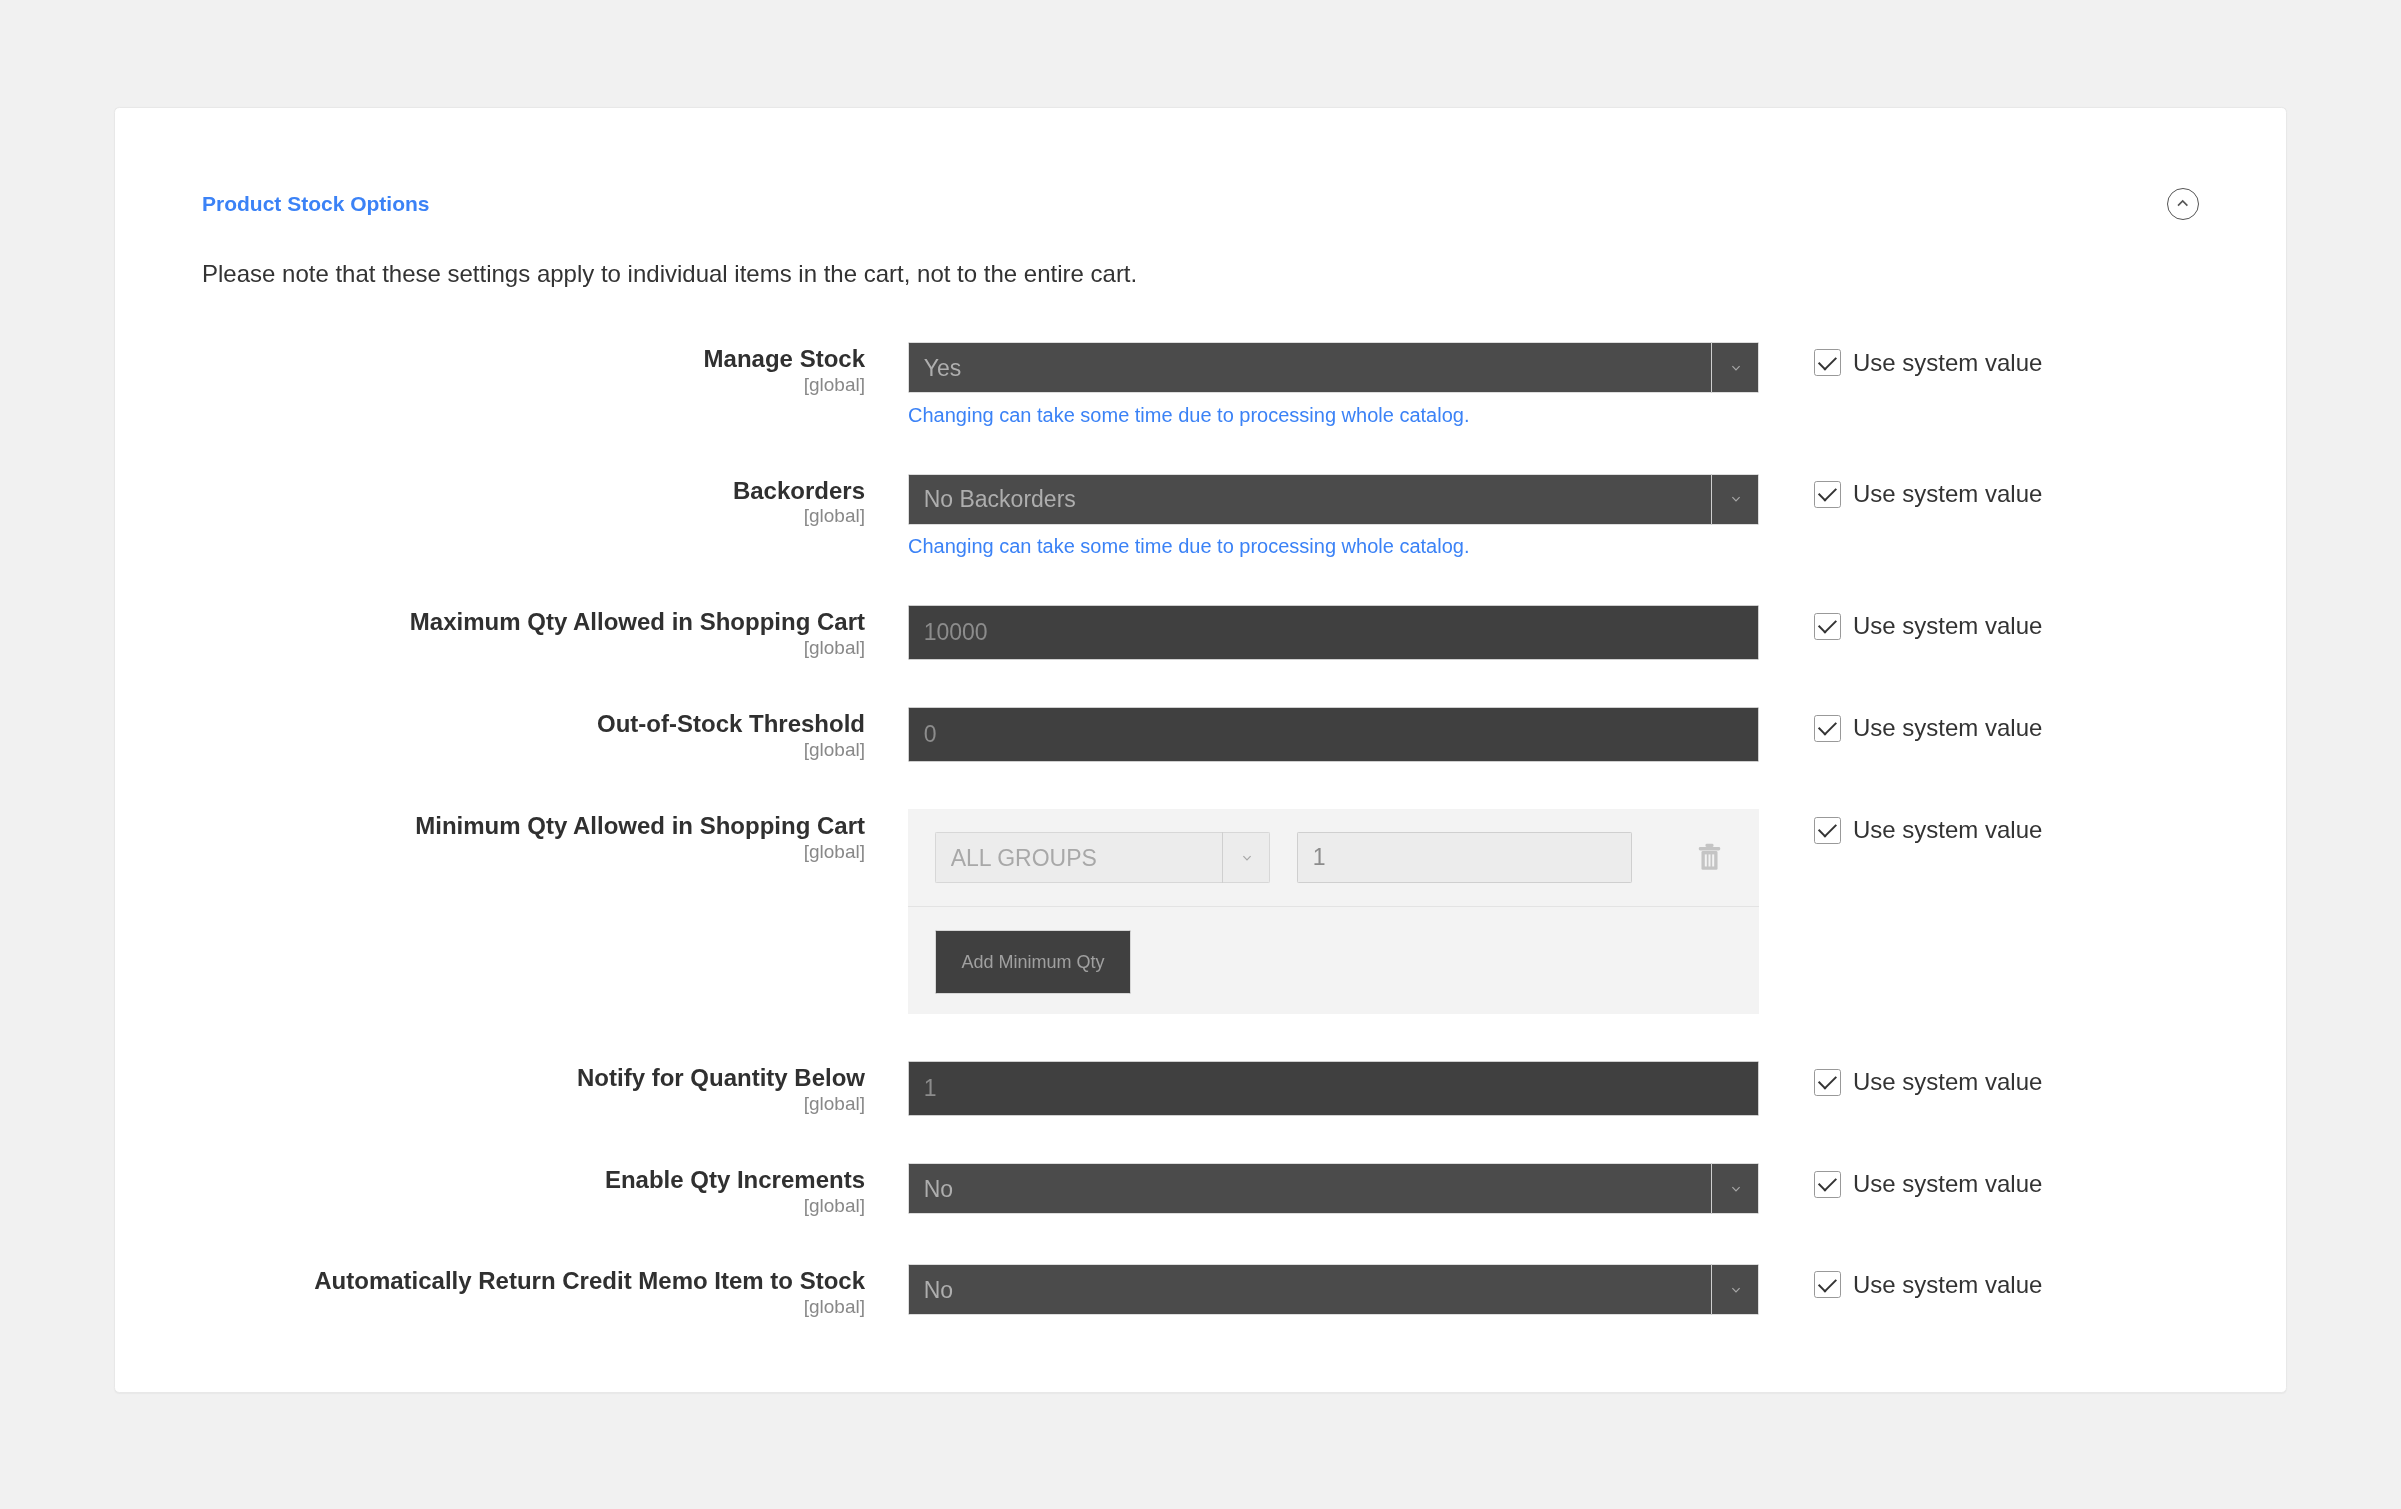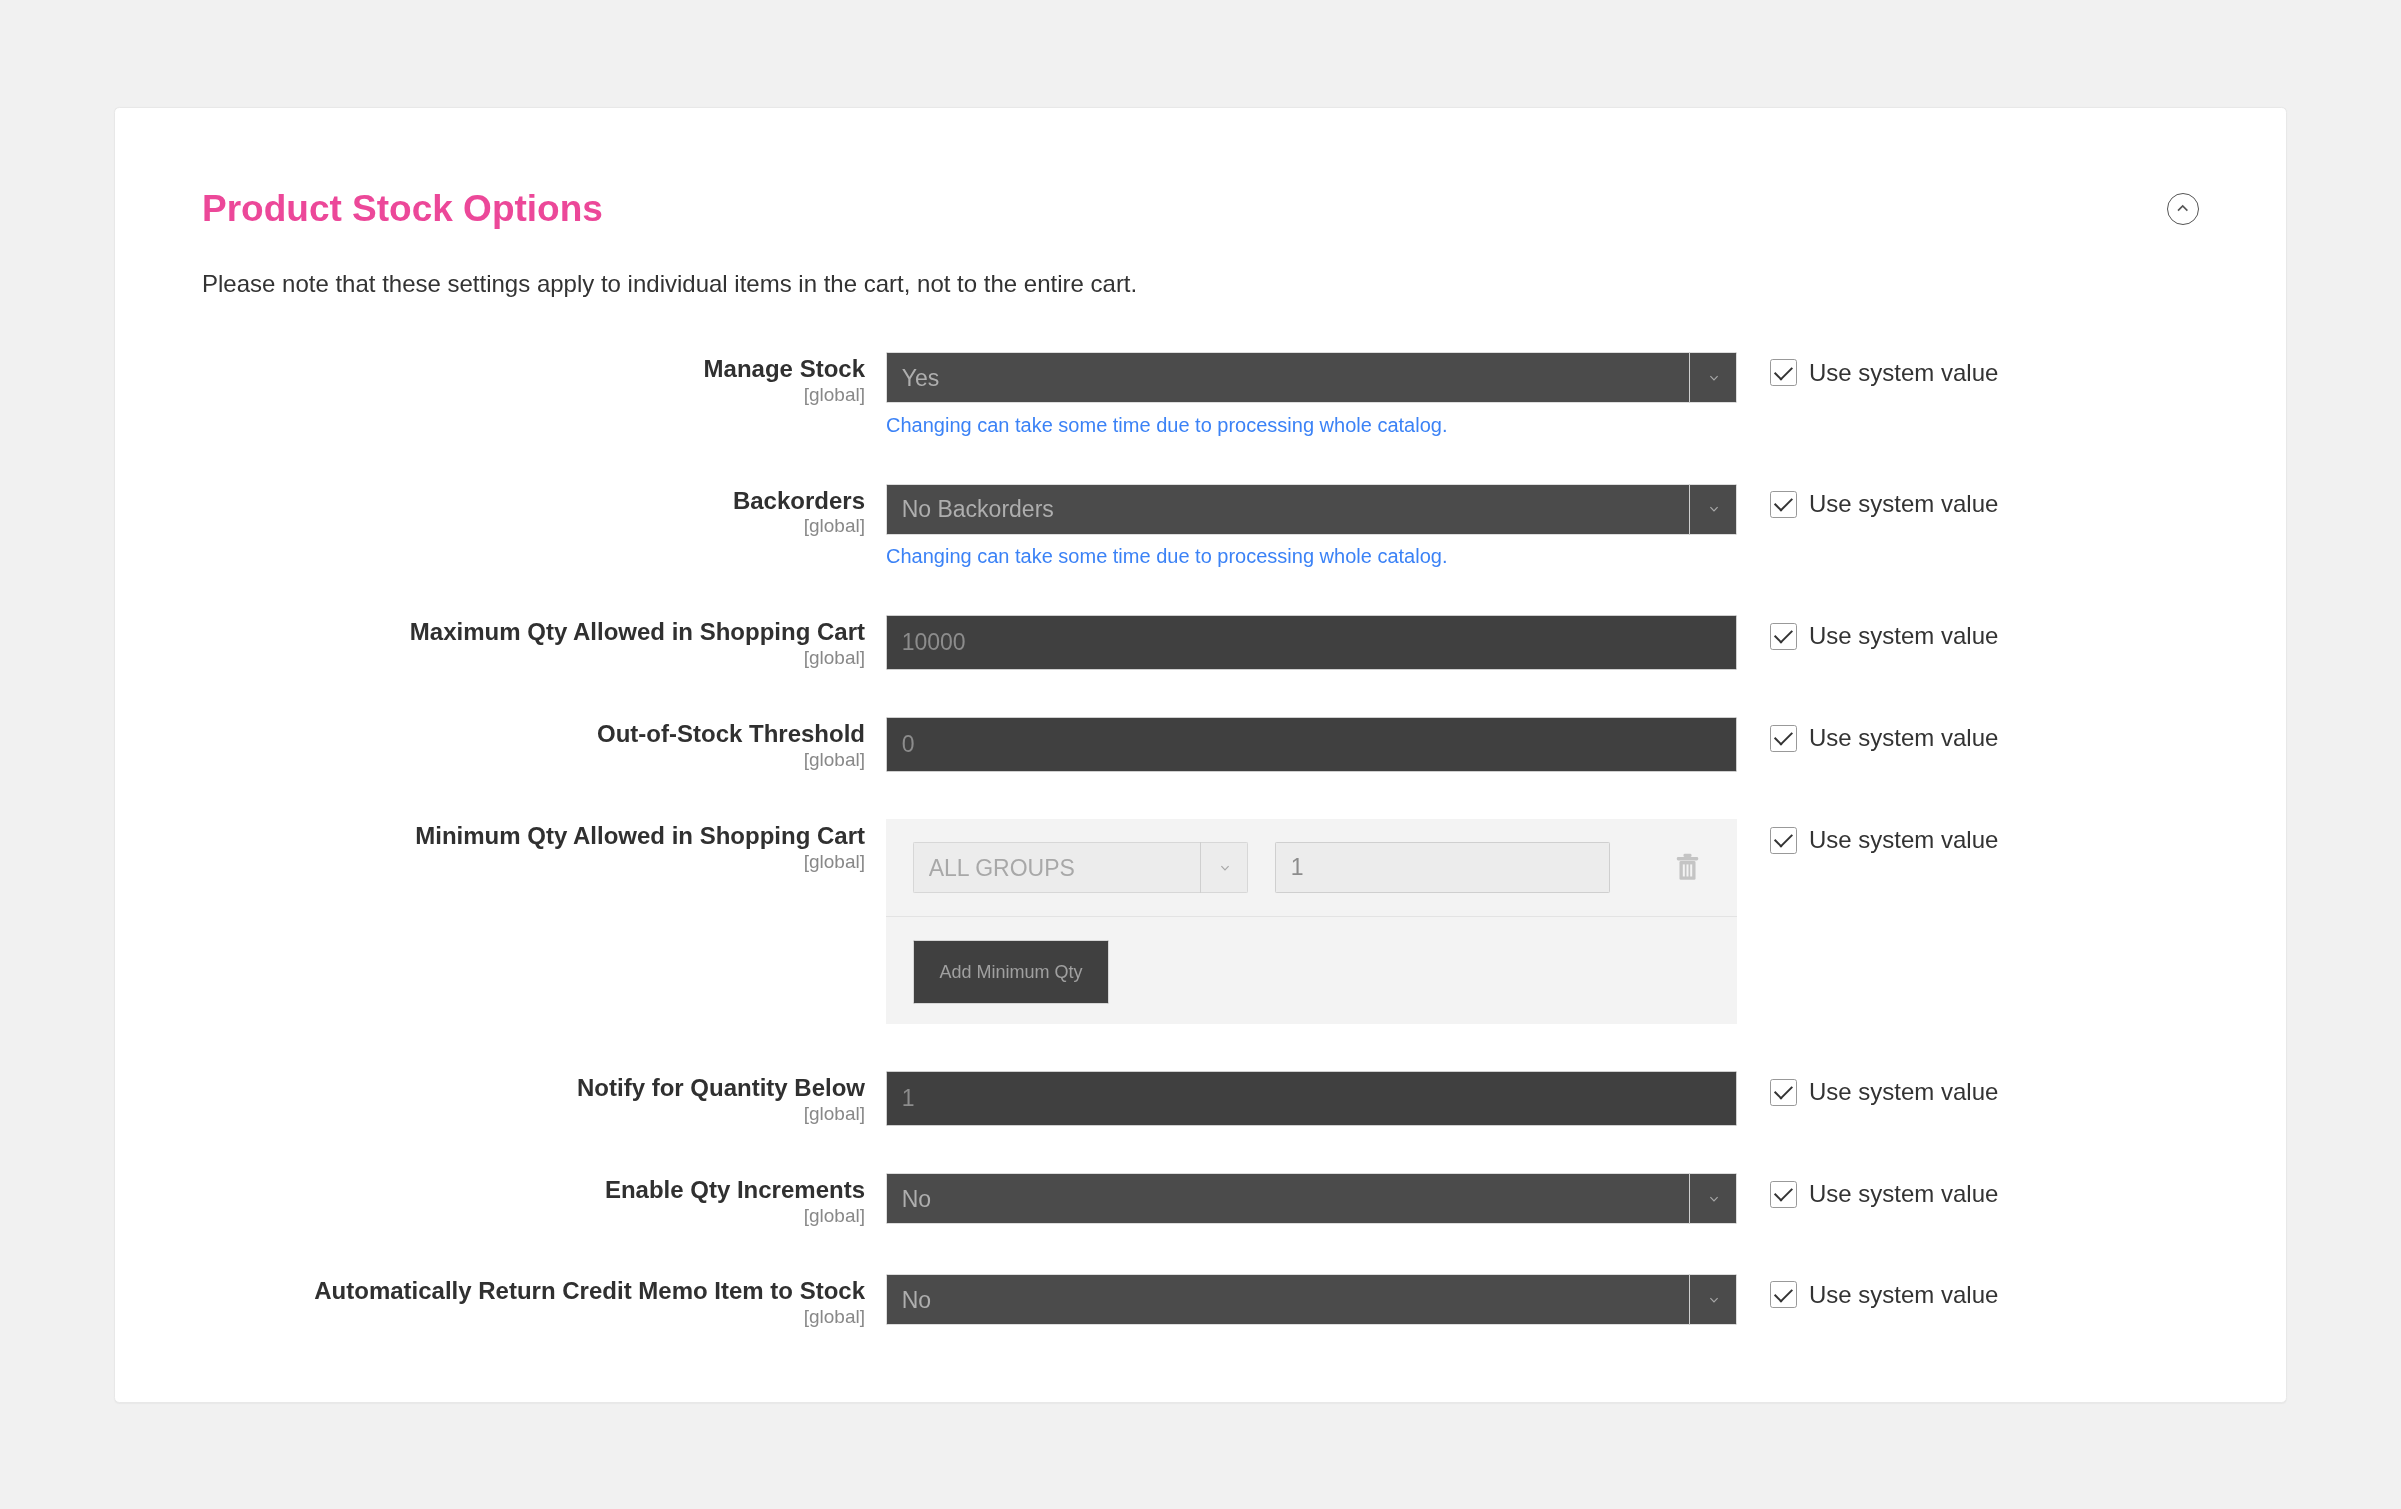--- a/index.html
+++ b/index.html
@@ -23,23 +23,23 @@
     padding: 80px 87px 74px 87px;
     position: relative;
   }
   .section-header {
     display: flex;
     justify-content: space-between;
     align-items: center;
     margin-bottom: 40px;
   }
   .section-title {
-    font-size: 37px;
+    font-size: 21px;
     font-weight: 600;
-    color: #ec4899;
+    color: #3b82f6;
   }
   .collapse-btn {
     width: 32px;
     height: 32px;
     border: 1.3px solid #555;
     border-radius: 50%;
     background: #fff;
     display: flex;
     align-items: center;
     justify-content: center;
@@ -49,21 +49,21 @@
   .section-note {
     font-size: 24px;
     color: #333;
     margin-bottom: 54px;
   }
 
   .field-row {
     display: flex;
     align-items: flex-start;
     margin-bottom: 47px;
-    gap: 21px;
+    gap: 43px;
   }
   .label-col {
     width: 663px;
     flex-shrink: 0;
     text-align: right;
     padding-top: 4px;
   }
   .field-label {
     font-size: 24px;
     font-weight: 600;

